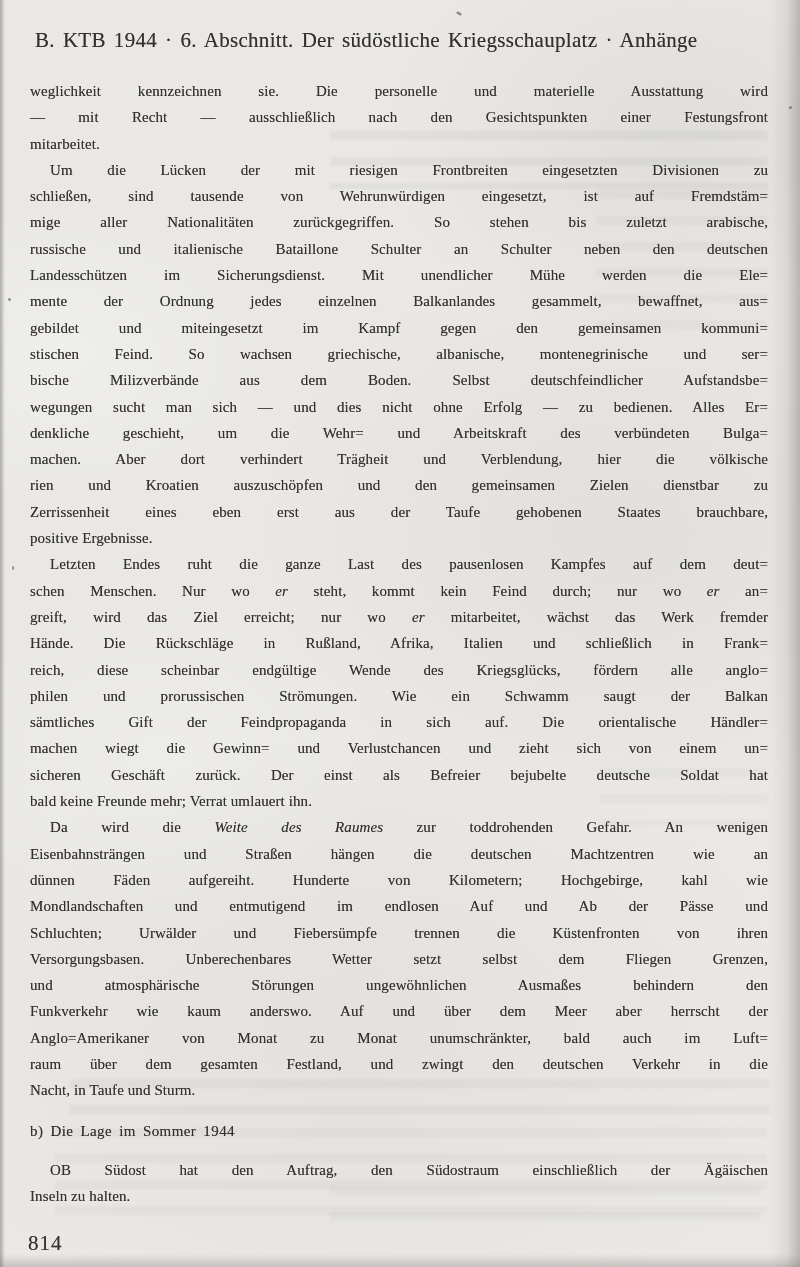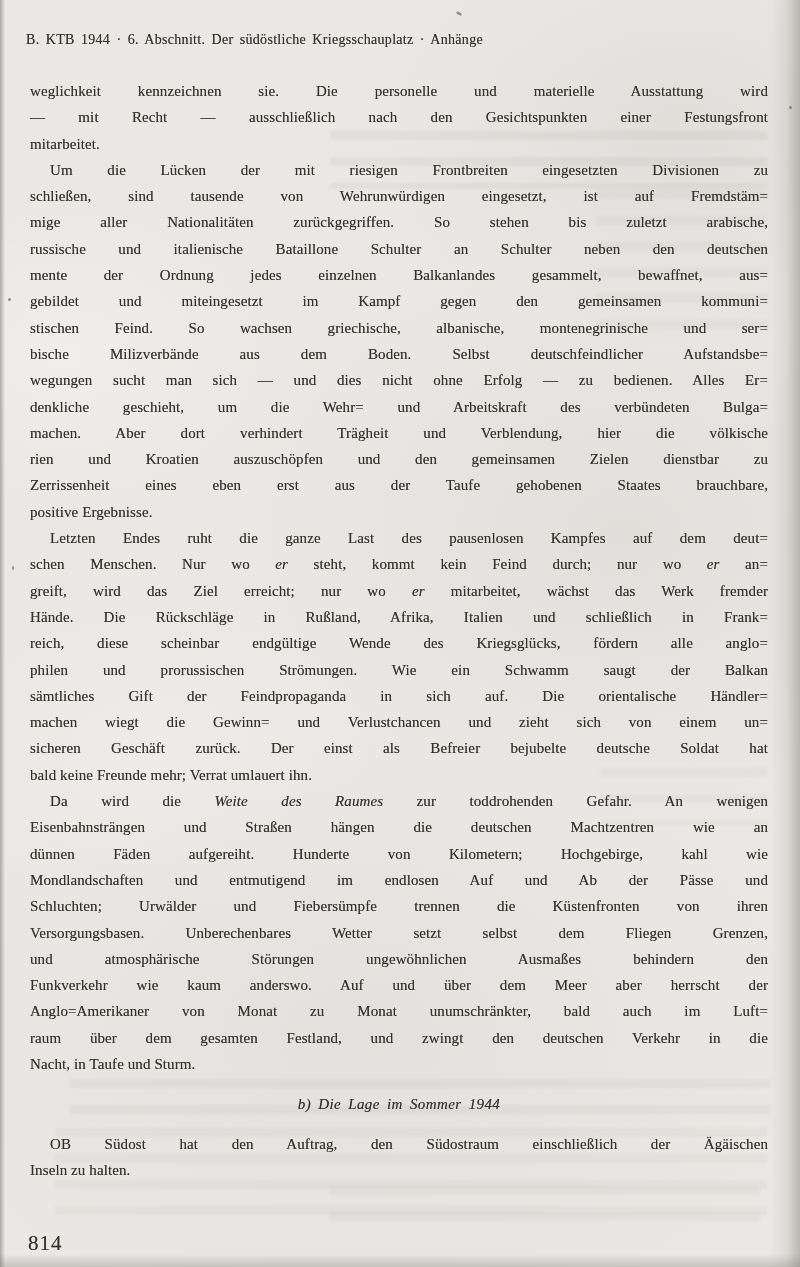--- a/index.html
+++ b/index.html
@@ -19,43 +19,42 @@
   .mottle{
     position:absolute;inset:0;pointer-events:none;
     background:
       radial-gradient(420px 300px at 85% 11%, rgba(138,136,128,0.10), transparent 70%),
       radial-gradient(520px 400px at 78% 42%, rgba(138,136,128,0.09), transparent 70%),
       radial-gradient(620px 430px at 45% 82%, rgba(138,136,128,0.07), transparent 72%),
       radial-gradient(300px 220px at 8% 28%, rgba(255,255,255,0.28), transparent 70%),
       radial-gradient(340px 240px at 20% 60%, rgba(255,255,255,0.18), transparent 70%);
   }
   .running-header{
-    position:absolute;left:26px;top:30px;
-    font-size:14px;line-height:20px;
+    position:absolute;left:35px;top:30px;
+    font-size:21px;line-height:20px;
     letter-spacing:0.3px;word-spacing:2.5px;
     text-shadow:0 0 0.5px rgba(46,44,38,0.55);
     white-space:nowrap;
   }
   .text-column{
     position:absolute;left:30px;top:78px;width:738px;
     font-size:15px;line-height:26.3px;
     letter-spacing:0.1px;
     text-shadow:0 0 0.6px rgba(46,44,38,0.55);
   }
   .paragraph{margin:0;}
   .line{
     text-align:justify;
     text-align-last:justify;
   }
   .line.indent{text-indent:20px;}
   .line.para-last{text-align-last:left;}
   .it{font-style:italic;}
   .section-heading{
-    text-align:center;
-    font-style:italic;
+    text-align:left;
     margin:14px 0 13px 0;
     line-height:26.3px;
     letter-spacing:0.4px;word-spacing:3px;
   }
   .page-number{
     position:absolute;left:28px;top:1234px;
     font-size:21px;line-height:19px;letter-spacing:1px;
     text-shadow:0 0 0.5px rgba(46,44,38,0.5);
   }
   
@@ -111,20 +110,21 @@
     <div class="paragraph">
       <div class="line">weglichkeit kennzeichnen sie. Die personelle und materielle Ausstattung wird</div>
       <div class="line">— mit Recht — ausschließlich nach den Gesichtspunkten einer Festungsfront</div>
       <div class="line para-last">mitarbeitet.</div>
     </div>
     <div class="paragraph">
       <div class="line indent">Um die Lücken der mit riesigen Frontbreiten eingesetzten Divisionen zu</div>
       <div class="line">schließen, sind tausende von Wehrunwürdigen eingesetzt, ist auf Fremdstäm=</div>
       <div class="line">mige aller Nationalitäten zurückgegriffen. So stehen bis zuletzt arabische,</div>
       <div class="line">russische und italienische Bataillone Schulter an Schulter neben den deutschen</div>
+      <div class="line">Landesschützen im Sicherungsdienst. Mit unendlicher Mühe werden die Ele=</div>
       <div class="line">mente der Ordnung jedes einzelnen Balkanlandes gesammelt, bewaffnet, aus=</div>
       <div class="line">gebildet und miteingesetzt im Kampf gegen den gemeinsamen kommuni=</div>
       <div class="line">stischen Feind. So wachsen griechische, albanische, montenegrinische und ser=</div>
       <div class="line">bische Milizverbände aus dem Boden. Selbst deutschfeindlicher Aufstandsbe=</div>
       <div class="line">wegungen sucht man sich — und dies nicht ohne Erfolg — zu bedienen. Alles Er=</div>
       <div class="line">denkliche geschieht, um die Wehr= und Arbeitskraft des verbündeten Bulga=</div>
       <div class="line">machen. Aber dort verhindert Trägheit und Verblendung, hier die völkische</div>
       <div class="line">rien und Kroatien auszuschöpfen und den gemeinsamen Zielen dienstbar zu</div>
       <div class="line">Zerrissenheit eines eben erst aus der Taufe gehobenen Staates brauchbare,</div>
       <div class="line para-last">positive Ergebnisse.</div>

